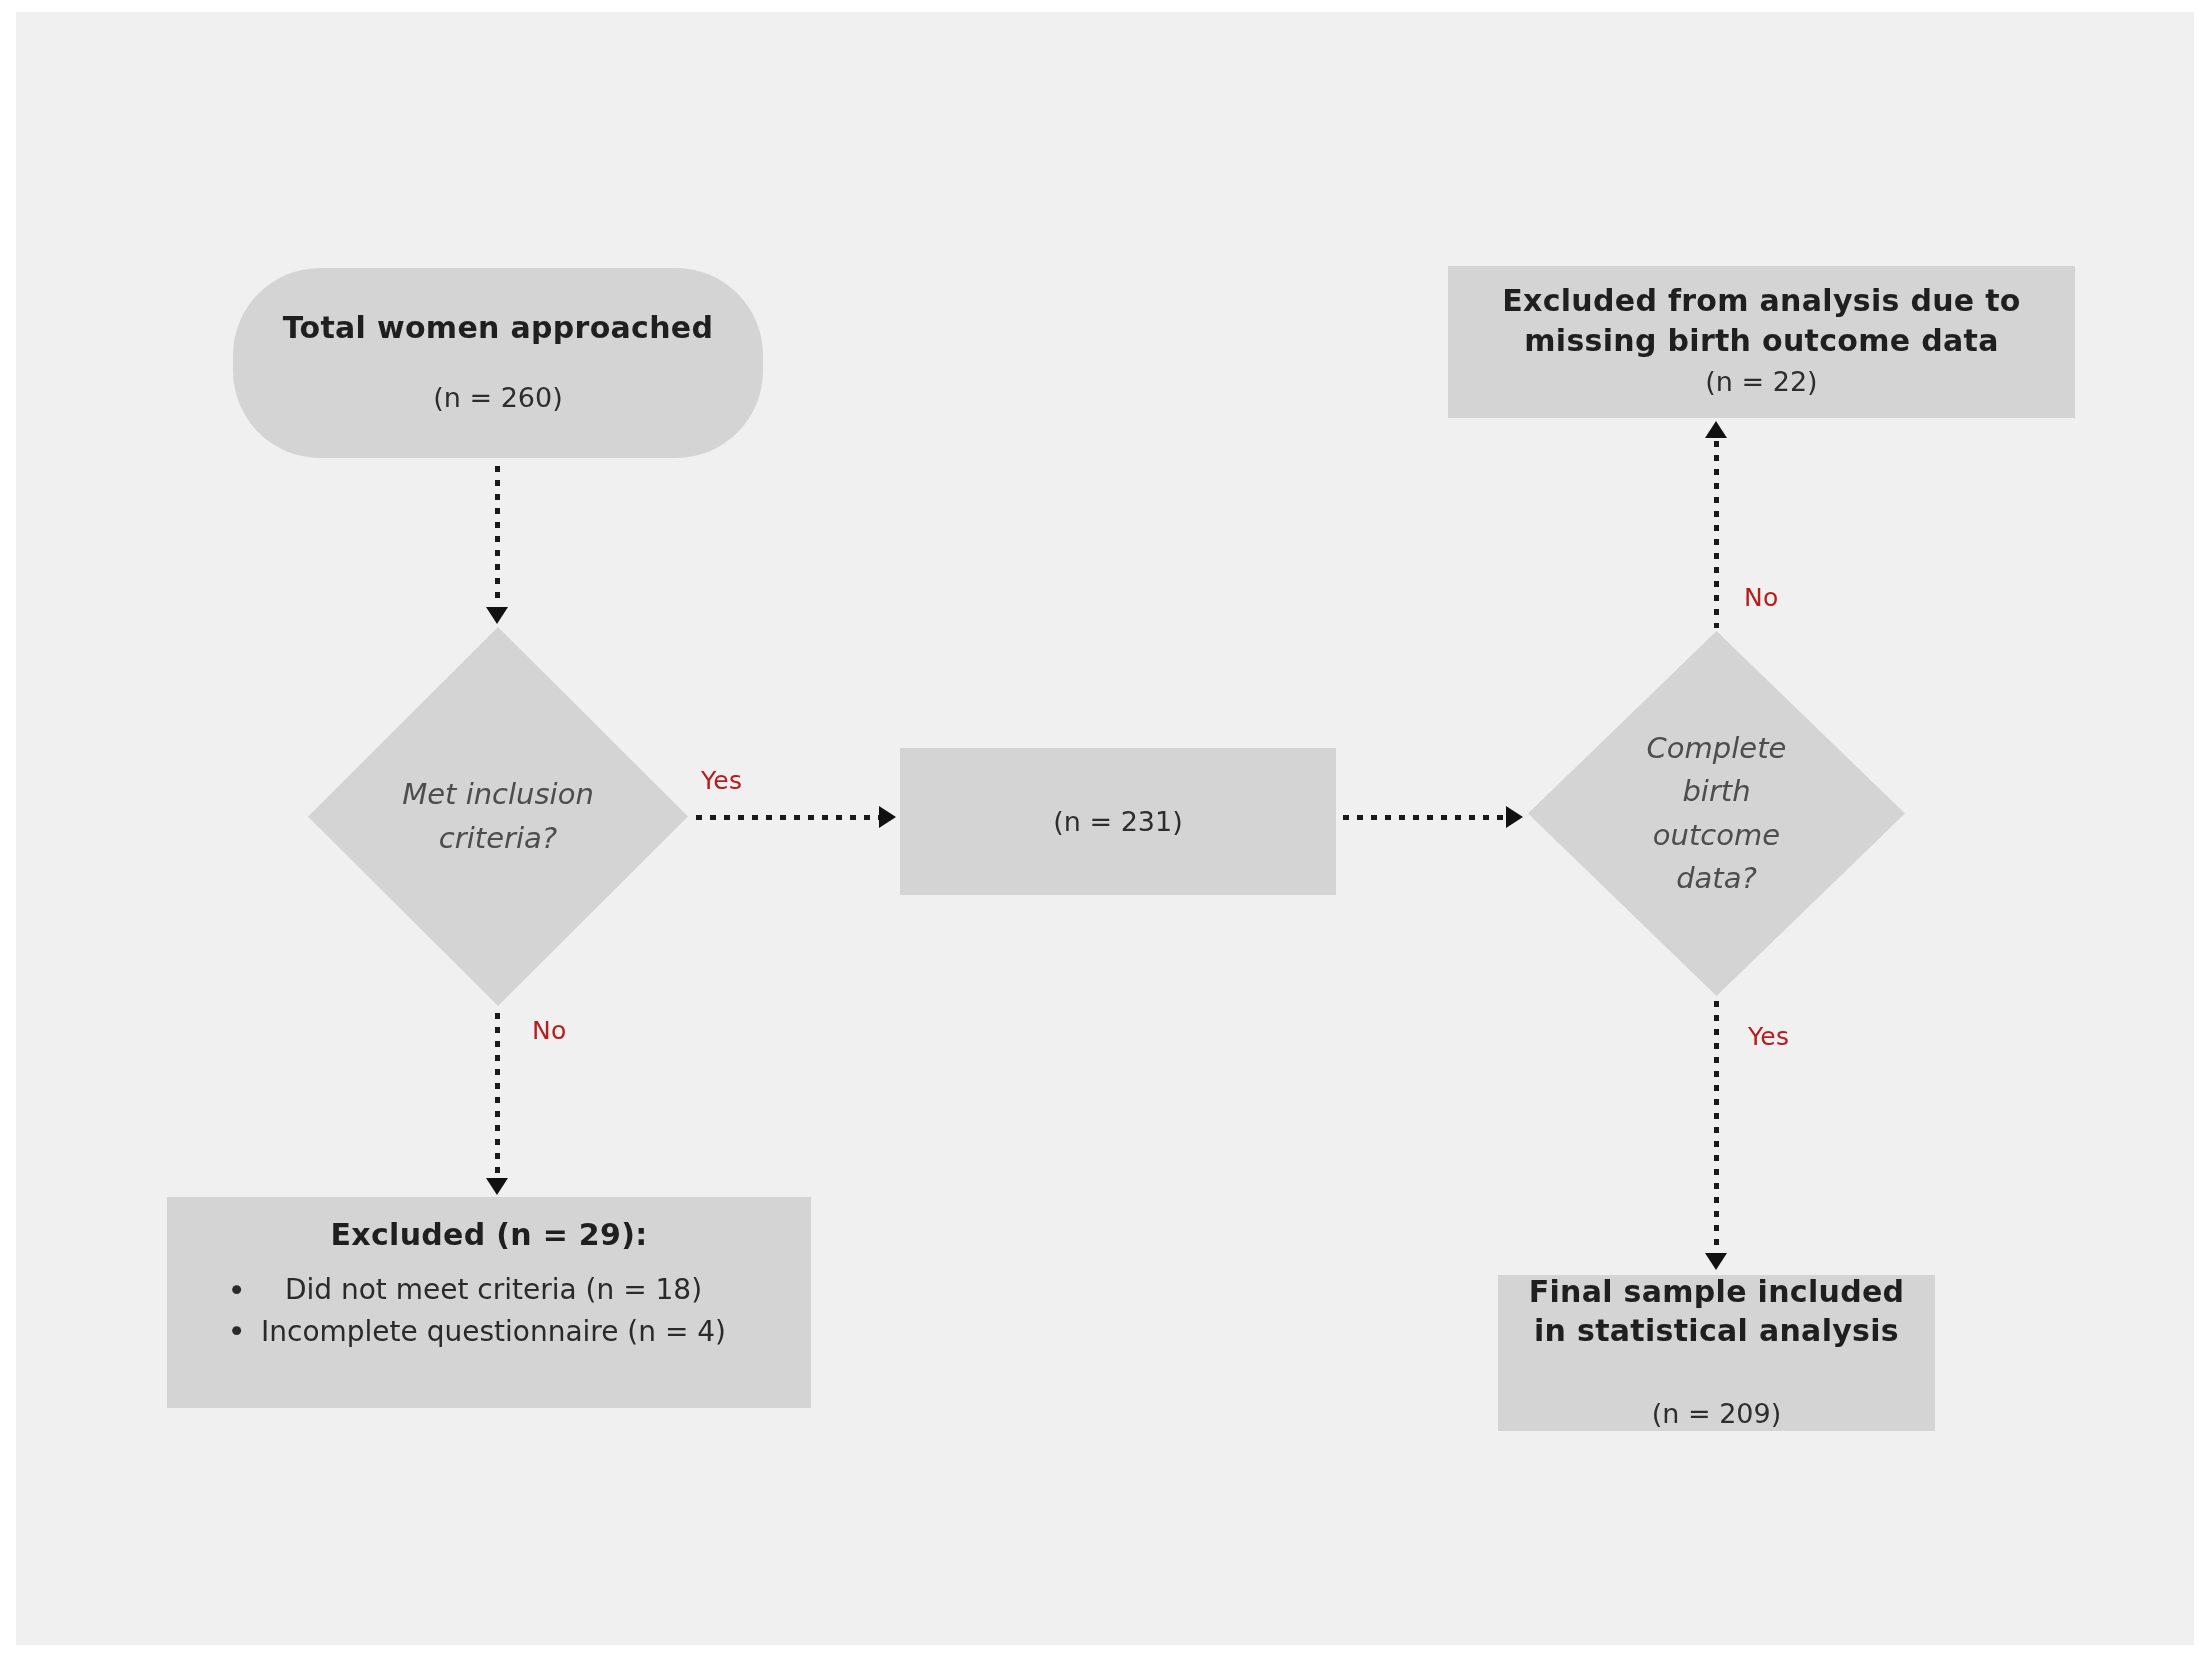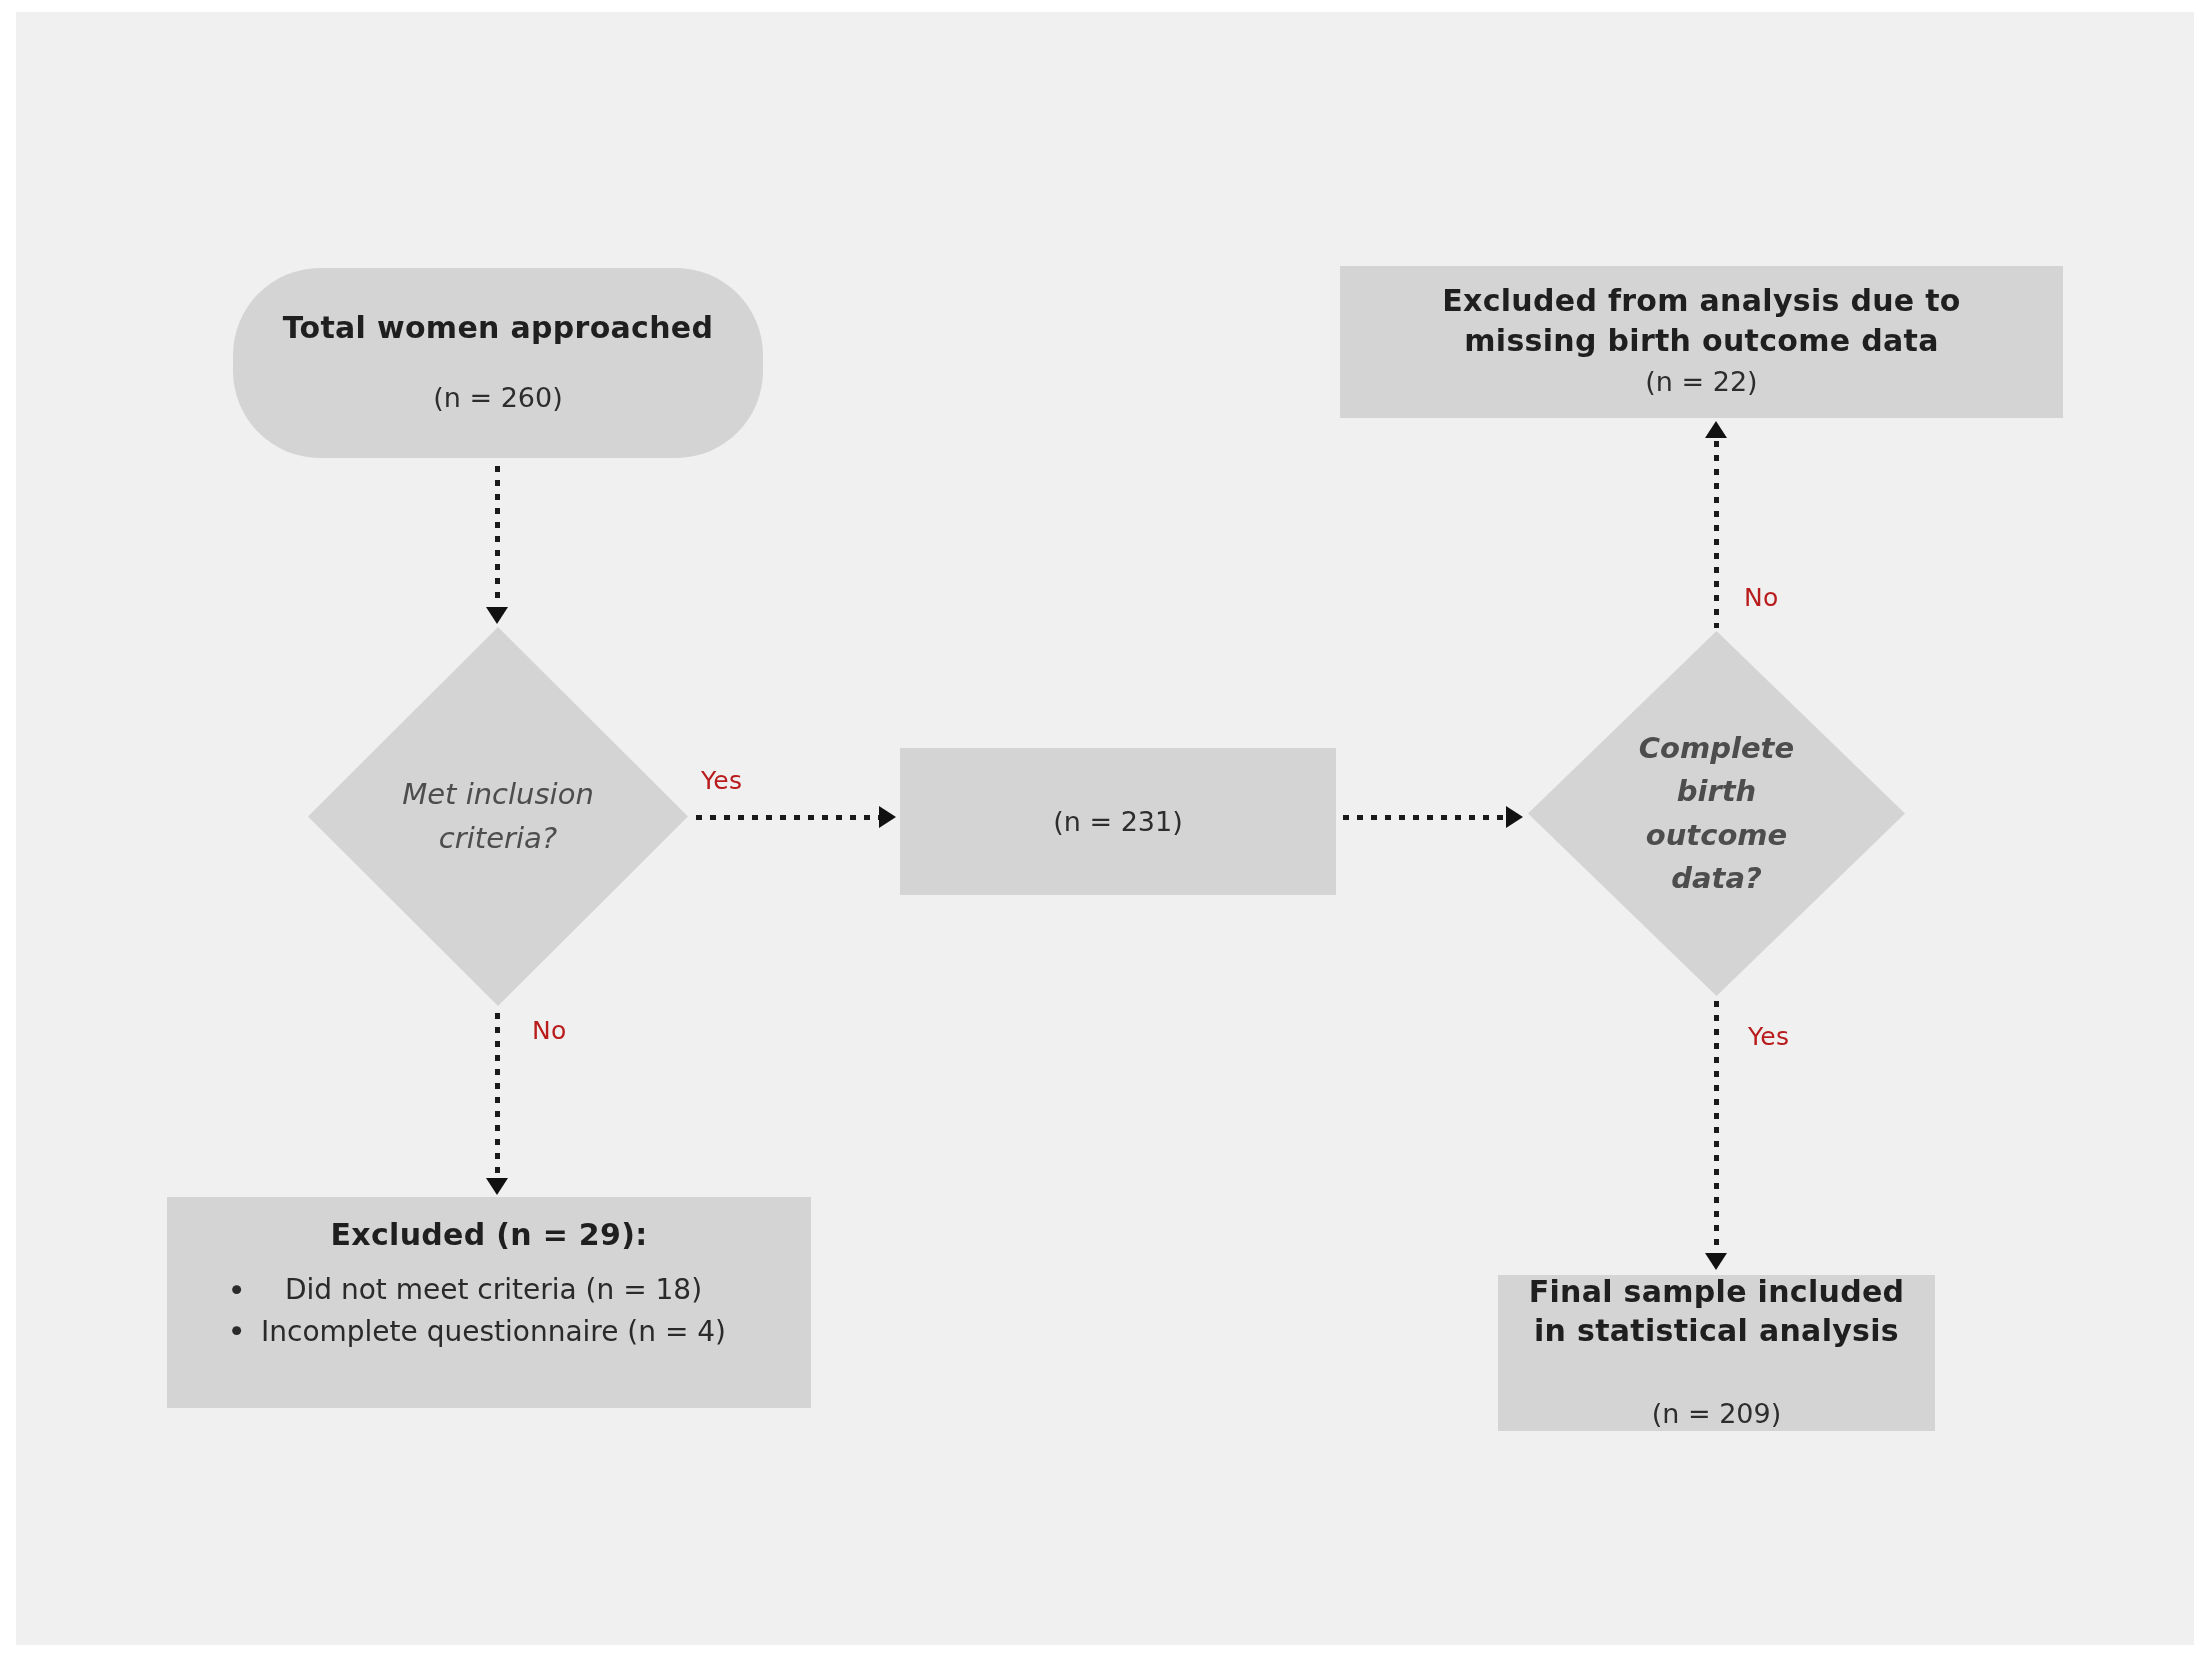--- a/index.html
+++ b/index.html
@@ -85,30 +85,30 @@
 <div class="ah ah-down" style="left:486px;top:1178px;"></div>
 
 <div class="node excluded-box" style="left:167px;top:1197px;width:644px;height:211px;">
   <div class="title">Excluded (n = 29):</div>
   <ul>
     <li>Did not meet criteria (n = 18)</li>
     <li>Incomplete questionnaire (n = 4)</li>
   </ul>
 </div>
 
-<div class="node w-exan" style="left:1340px;top:266px;width:723px;height:152px;">
+<div class="node w-exan" style="left:1448px;top:266px;width:627px;height:152px;">
   <div class="title">Excluded from analysis due to missing birth outcome data</div>
   <div class="sub">(n = 22)</div>
 </div>
 
 <div class="ah ah-up" style="left:1705px;top:421px;"></div>
 <div class="vline" style="left:1714px;top:441px;height:187px;"></div>
 <div class="edge-label" style="left:1744px;top:583px;">No</div>
 
-<div class="node diamond q-right" style="left:1528px;top:631px;width:377px;height:365px;font-weight:bold;">
+<div class="node diamond q-right" style="left:1528px;top:631px;width:377px;height:365px;">
   <div class="qtext">Complete birth outcome data?</div>
 </div>
 
 <div class="vline" style="left:1714px;top:1001px;height:250px;"></div>
 <div class="ah ah-down" style="left:1705px;top:1253px;"></div>
 <div class="edge-label" style="left:1748px;top:1022px;">Yes</div>
 
 <div class="node w-final" style="left:1498px;top:1275px;width:437px;height:156px;gap:41px;">
   <div class="title">Final sample included in statistical analysis</div>
   <div class="sub">(n = 209)</div>

